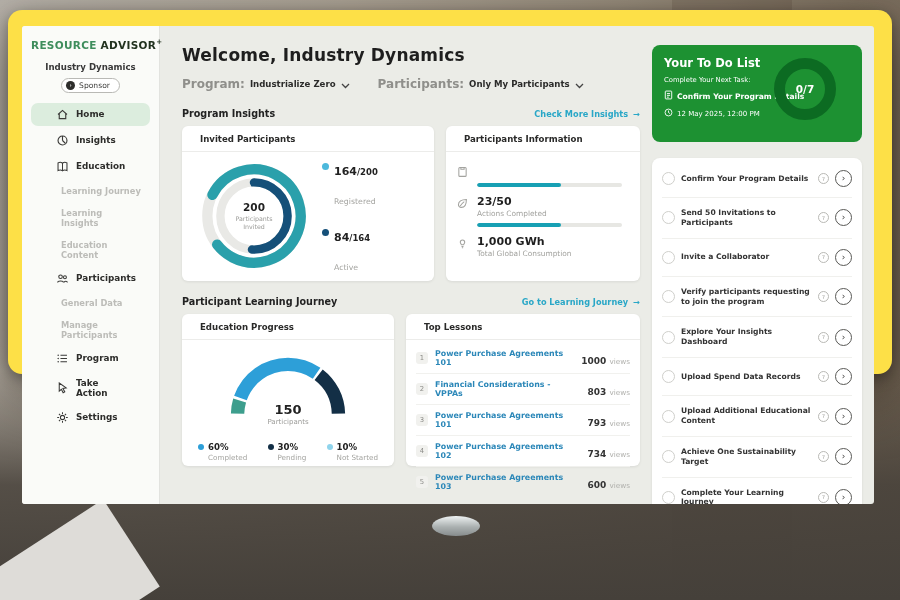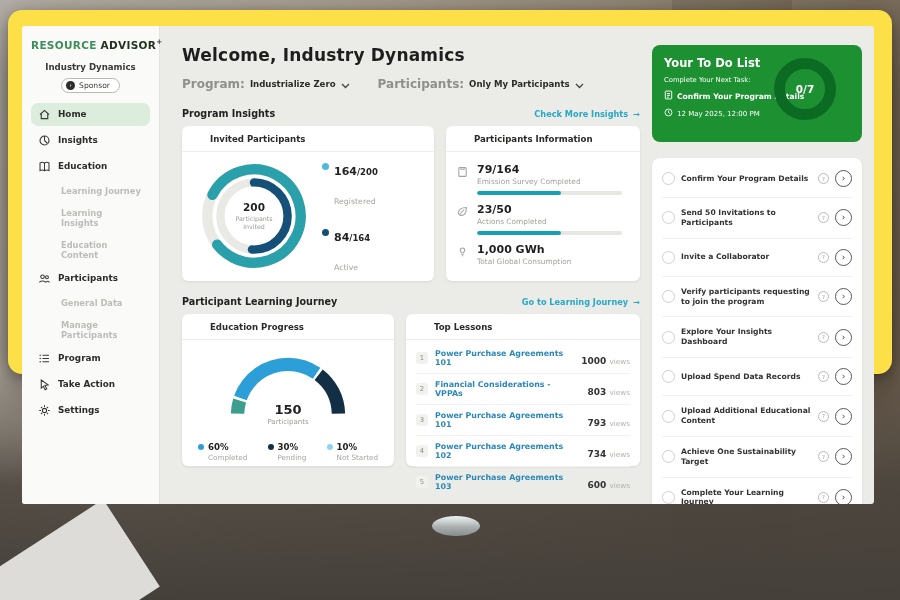--- a/index.html
+++ b/index.html
@@ -15,37 +15,37 @@
            box-shadow:0 22px 55px rgba(25,18,10,.5),0 4px 14px rgba(0,0,0,.35);}
   .screen{position:absolute;left:14px;top:16px;width:852px;height:478px;background:#ebece7;border-radius:3px;overflow:hidden;display:flex;}
   
   .sidebar{width:138px;min-width:138px;background:#fafbf8;border-right:1px solid #e2e3df;padding:12px 9px 0;box-sizing:border-box;}
   .brand{font-size:10.5px;font-weight:bold;letter-spacing:.3px;text-align:center;white-space:nowrap;}
   .brand .p1{color:#3e8d5c;} .brand .p2{color:#22321f;} .brand sup{font-size:7px;color:#22321f;}
   .org{text-align:center;font-size:8.6px;font-weight:bold;color:#383838;margin-top:11px;}
   .sponsor{margin:6px auto 10px;width:fit-content;border:1px solid #b9b9b5;border-radius:10px;padding:2px 9px 2px 4px;display:flex;align-items:center;gap:4px;font-size:7.6px;color:#3e3e3c;background:#fff;}
   .sponsor .dot{width:9px;height:9px;border-radius:50%;background:#2d2d2b;color:#fff;font-size:5.5px;display:flex;align-items:center;justify-content:center;}
   .nav{display:flex;flex-direction:column;}
-  .nav-item{display:flex;align-items:center;gap:7px;padding:5px 7px;border-radius:7px;font-size:8.8px;font-weight:bold;color:#2d2d2b;margin-bottom:3px;cursor:pointer;}
+  .nav-item{display:flex;align-items:center;gap:7px;padding:5px 25px;border-radius:7px;font-size:8.8px;font-weight:bold;color:#2d2d2b;margin-bottom:3px;cursor:pointer;}
   .nav-item.active{background:#dcedde;}
   .nav-sub{padding:5px 8px 5px 30px;font-size:8.3px;font-weight:bold;color:#bcbcb8;margin-bottom:2px;cursor:pointer;}
   .nav-ico{display:flex;width:13px;min-width:13px;}
   
   .main{flex:1;min-width:0;padding:19px 12px 0 22px;box-sizing:border-box;}
   .page-title{font-size:17px;font-weight:bold;color:#1e1e1e;letter-spacing:.2px;}
   .filters{display:flex;gap:28px;margin-top:9px;align-items:center;}
   .filter{display:flex;align-items:center;gap:5px;cursor:pointer;}
   .filter-label{font-size:12px;color:#8f8f8b;font-weight:bold;}
   .filter-value{font-size:8.6px;font-weight:bold;color:#2b2b2a;}
   .section-head{display:flex;justify-content:space-between;align-items:center;margin-top:15px;}
   .section-title{font-size:9.6px;font-weight:bold;color:#222;}
   .section-link{font-size:8.2px;font-weight:bold;color:#29a7c7;display:flex;gap:5px;align-items:center;cursor:pointer;}
   .cards-row{display:flex;gap:12px;margin-top:7px;}
   .card{background:#fff;border-radius:6px;box-shadow:0 1px 3px rgba(0,0,0,.08);box-sizing:border-box;}
-  .card-head{padding:8px 28px 7px;border-bottom:1px solid #ececе9;border-bottom:1px solid #ececea;font-size:8.6px;font-weight:bold;color:#2a2a29;}
+  .card-head{padding:8px 18px 7px;border-bottom:1px solid #ececе9;border-bottom:1px solid #ececea;font-size:8.6px;font-weight:bold;color:#2a2a29;}
   .card-body{padding:8px 10px;}
   
   #card-invited{width:252px;height:155px;}
   #card-invited .card-body{display:flex;align-items:center;gap:12px;padding-left:16px;}
   .donut-wrap{position:relative;width:112px;height:112px;}
   .donut-center{position:absolute;inset:0;display:flex;flex-direction:column;align-items:center;justify-content:center;text-align:center;}
   .donut-center .v{font-size:10.5px;font-weight:bold;color:#222;}
   .donut-center .l{font-size:6.3px;color:#9b9b98;width:52px;line-height:1.3;margin-top:2px;}
   .donut-legend{display:flex;flex-direction:column;gap:20px;}
   .leg-item{display:flex;gap:5px;align-items:flex-start;}
@@ -256,24 +256,20 @@
       <div class="card" id="card-info">
         <div class="card-head">Participants Information</div>
         <div class="card-body">
           <div class="stat">
             <span class="stat-ico">
                   <svg width="13" height="13" viewBox="0 0 16 16" fill="none" stroke="#a3a39f" stroke-width="1.3">
                     <rect x="3.5" y="3" width="9" height="11" rx="1.2"></rect>
                     <path d="M6 3h4v2.2H6z"></path>
                   </svg>
                 </span>
-            <span>
-              <div class="stat-val">79/164</div>
-              <div class="stat-lab">Emission Survey Completed</div>
-            </span>
           </div>
           <div class="bar">
                 <div class="bar-fill" style="background-color: rgb(23, 160, 180); width: 58%;"></div>
               </div>
           <div class="stat">
             <span class="stat-ico">
                   <svg width="13" height="13" viewBox="0 0 16 16" fill="none" stroke="#a3a39f" stroke-width="1.3">
                     <path d="M3 9.5C3 5.5 6.5 3 12.8 3c0 6.3-2.5 9.8-6.3 9.8A3.3 3.3 0 0 1 3 9.5z"></path>
                     <path d="M5 11.5c1.5-2.6 3.6-4.7 5.2-5.8"></path>
                   </svg>

